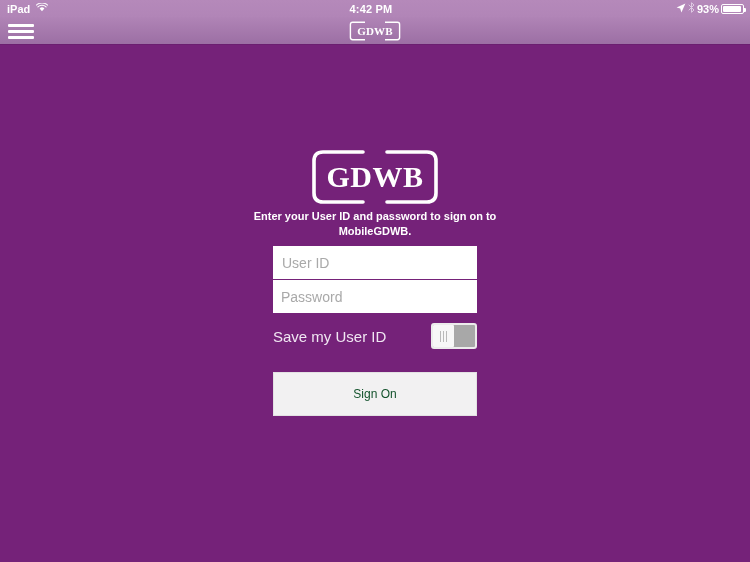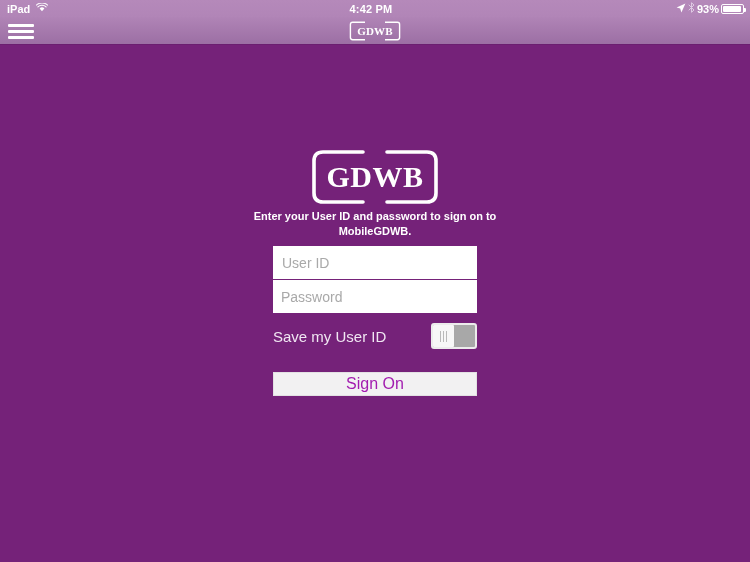--- a/index.html
+++ b/index.html
@@ -154,25 +154,25 @@
     background:#f7f7f7;
     border-radius:1px;
     display:flex; align-items:center; justify-content:center; gap:2px;
   }
   #save-toggle .knob i {
     display:block; width:1px; height:11px; background:#b9b9b9;
   }
 
   #signon-button {
     position:absolute; left:273px; top:326px;
-    width:204px; height:24px;
+    width:204px; height:44px;
     background:#f2f1f2;
     border:1px solid #e3e1e3;
-    color:#a21caf;
-    font-size:16px;
+    color:#14532d;
+    font-size:12px;
     cursor:pointer;
     font-family:"Liberation Sans", sans-serif;
   }
 </style>
 </head>
 <body>
 
 <div id="screen">
 
   <div id="status-bar">

